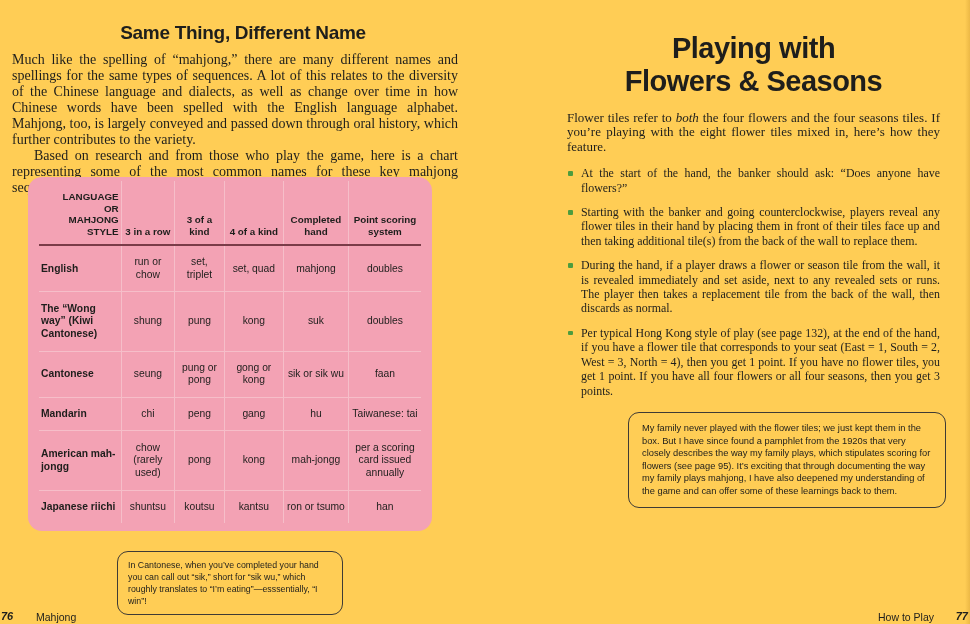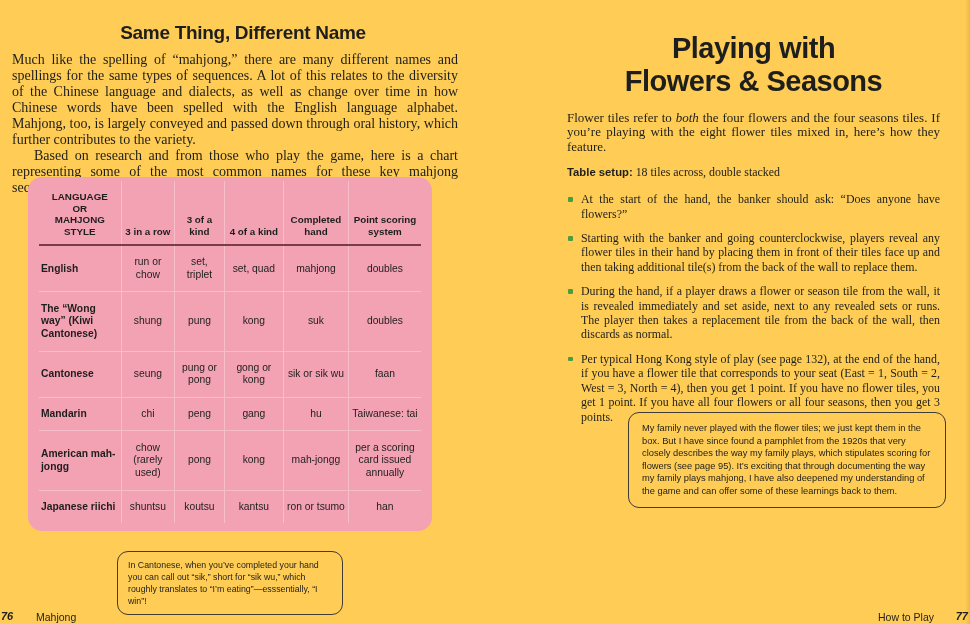--- a/index.html
+++ b/index.html
@@ -23,21 +23,21 @@
   .lp-body .p2{text-indent:22px;}
 
   .pink-table{position:absolute;left:28px;top:177px;width:404px;height:354px;
     background:var(--table-pink);border-radius:14px;padding:4px 11px 8px 11px;}
   .pink-table table{width:100%;height:100%;border-collapse:collapse;table-layout:fixed;
     font-family:"Liberation Sans",sans-serif;font-size:10.3px;line-height:12.3px;}
   .pink-table col.c1{width:21.5%;} .pink-table col.c2{width:14%;} .pink-table col.c3{width:13%;}
   .pink-table col.c4{width:15.5%;} .pink-table col.c5{width:17%;} .pink-table col.c6{width:19%;}
   .pink-table th{font-size:9.8px;font-weight:700;vertical-align:bottom;text-align:center;
     padding:10px 2px 7px 2px;border-bottom:2px solid var(--header-rule);line-height:11.5px;}
-  .pink-table th.first{text-align:center;white-space:pre-line;}
+  .pink-table th.first{text-align:right;white-space:pre-line;}
   .pink-table td{text-align:center;vertical-align:middle;padding:9px 3px;
     border-bottom:1px solid var(--row-divider);}
   .pink-table tr:last-child td{border-bottom:none;}
   .pink-table th + th, .pink-table td + td{border-left:1px solid var(--row-divider);}
   .pink-table td.first{text-align:left;font-weight:700;padding-left:2px;}
 
   .note{position:absolute;border:1.3px solid var(--note-border);border-radius:11px;
     font-family:"Liberation Sans",sans-serif;background:transparent;}
   .note-left{left:117px;top:551px;width:226px;padding:7px 10px;font-size:8.8px;line-height:12px;}
   .note-right{left:143px;top:412px;width:318px;padding:9px 13px;font-size:9.3px;line-height:12.6px;}
@@ -160,21 +160,20 @@
     </div>
   </section>
 
   <section class="page page-right">
     <div class="rp-content">
       <h1 class="rp-title">
         <span style="display:block">Playing with</span>
         <span style="display:block">Flowers &amp; Seasons</span>
       </h1>
       <p class="rp-intro"><span>Flower tiles refer to </span><span class="italic">both</span><span> the four flowers and the four seasons tiles. If you’re playing with the eight flower tiles mixed in, here’s how they feature.</span></p>
-      <p class="rp-setup"><span class="setup-label">Table setup:</span><span> 18 tiles across, double stacked</span></p>
       <ul class="rp-bullets">
         <li>At the start of the hand, the banker should ask: “Does anyone have flowers?”</li>
         <li>Starting with the banker and going counterclockwise, players reveal any flower tiles in their hand by placing them in front of their tiles face up and then taking additional tile(s) from the back of the wall to replace them.</li>
         <li>During the hand, if a player draws a flower or season tile from the wall, it is revealed immediately and set aside, next to any revealed sets or runs. The player then takes a replacement tile from the back of the wall, then discards as normal.</li>
         <li>Per typical Hong Kong style of play (see page 132), at the end of the hand, if you have a flower tile that corresponds to your seat (East = 1, South = 2, West = 3, North = 4), then you get 1 point. If you have no flower tiles, you get 1 point. If you have all four flowers or all four seasons, then you get 3 points.</li>
       </ul>
     </div>
 
     <div class="note note-right">My family never played with the flower tiles; we just kept them in the box. But I have since found a pamphlet from the 1920s that very closely describes the way my family plays, which stipulates scoring for flowers (see page 95). It’s exciting that through documenting the way my family plays mahjong, I have also deepened my understanding of the game and can offer some of these learnings back to them.</div>
 

